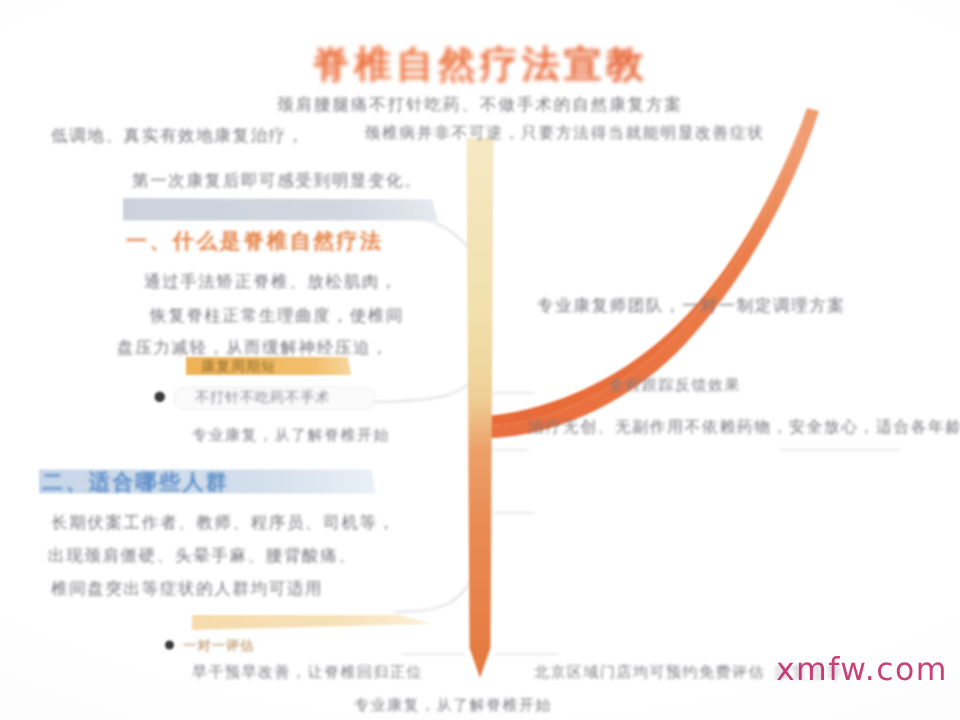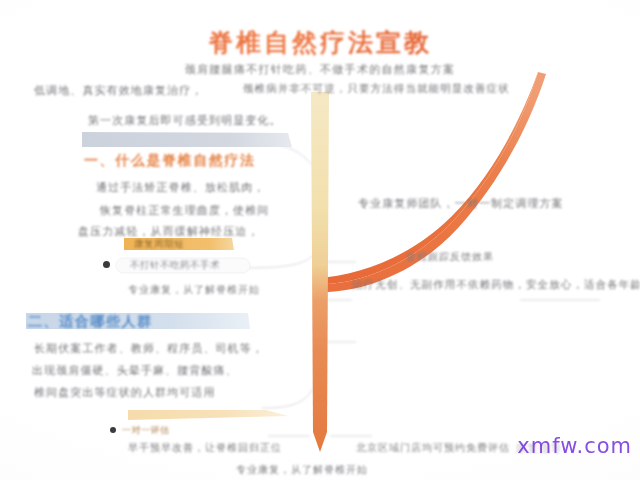--- a/index.html
+++ b/index.html
@@ -103,21 +103,21 @@
     color: #7d7d82;
   }
 
   
   .watermark {
     position: absolute;
     right: 8px;
     bottom: 22px;
     font-size: 21px;
     letter-spacing: 1px;
-    color: #6d28d9;
+    color: #be185d;
     opacity: 0.82;
     font-family: "DejaVu Sans", sans-serif;
   }
 
   .wm-under {
     position: absolute;
     right: 78px;
     bottom: 24px;
     font-size: 11px;
     color: #9a97a0;

